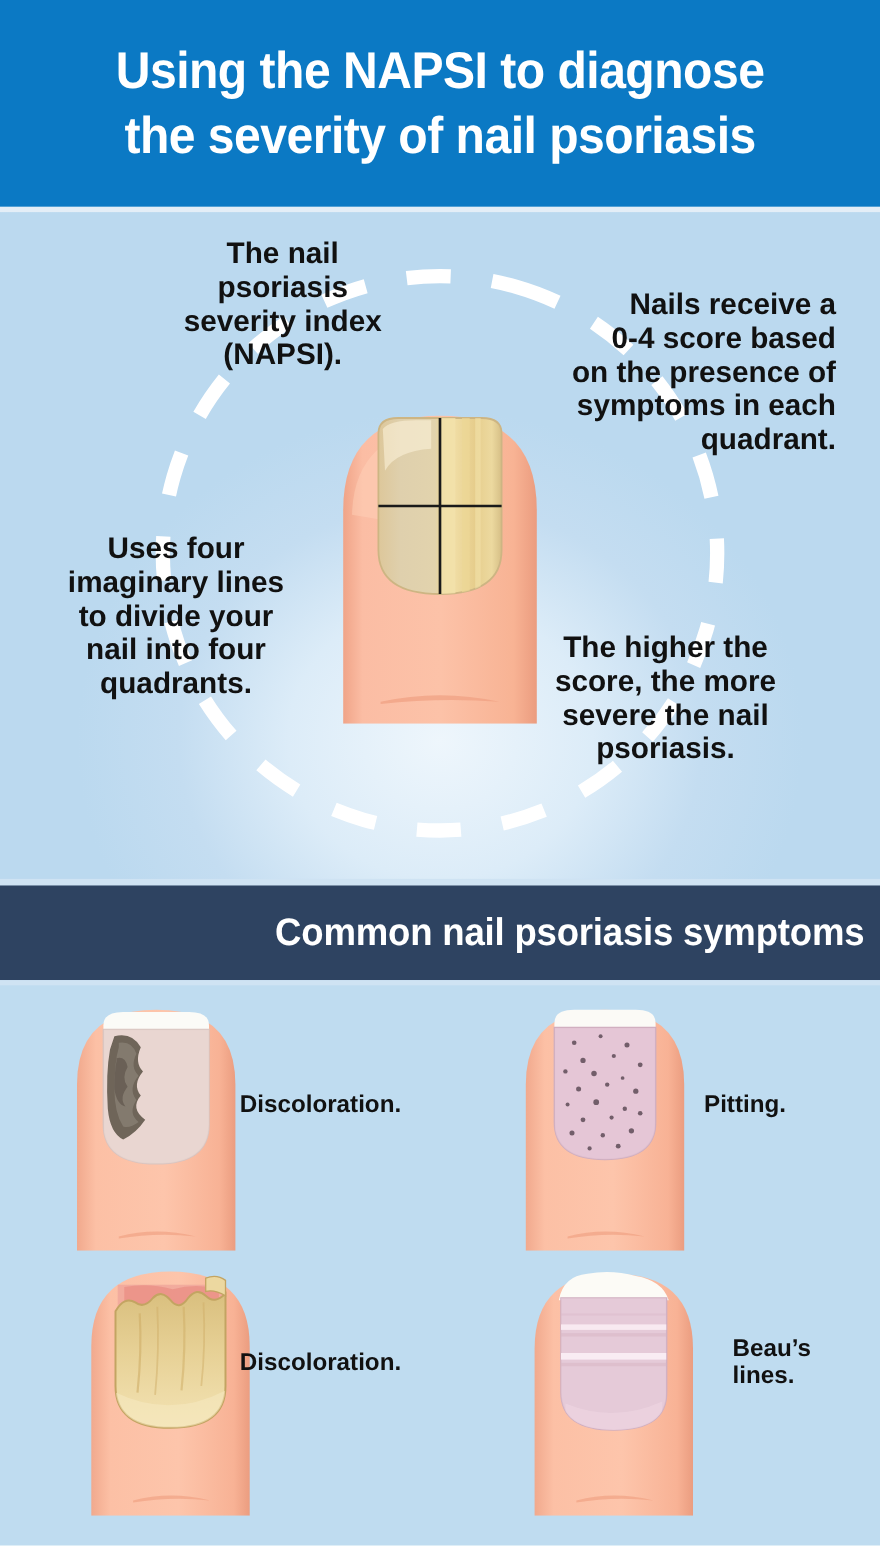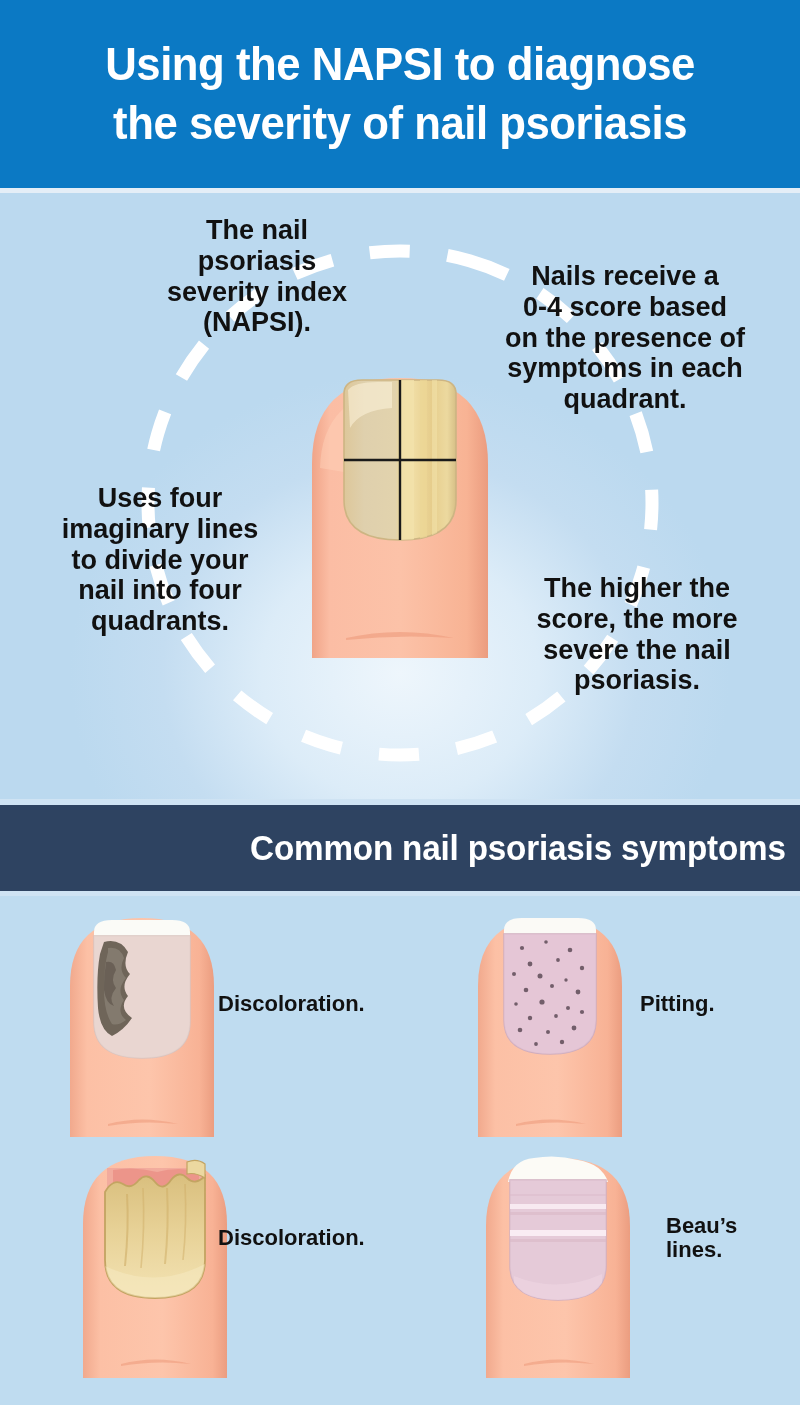--- a/index.html
+++ b/index.html
@@ -66,23 +66,23 @@
   .callout {
     position: absolute;
     color: #111111;
     font-family: "Liberation Sans Narrow", "Liberation Sans", sans-serif;
     font-weight: bold;
     font-size: 27px;
     line-height: 1.14;
     white-space: pre-line;
   }
   .callout.c-tl { left: 152px; top: 22px;  width: 210px; text-align: center; }
-  .callout.c-tr { left: 490px; top: 68px;  width: 270px; text-align: center; }
+  .callout.c-tr { left: 490px; top: 68px;  width: 270px; text-align: right; }
   .callout.c-bl { left: 40px;  top: 290px; width: 240px; text-align: center; }
-  .callout.c-br { left: 512px; top: 380px; width: 250px; text-align: center; }
+  .callout.c-br { left: 480px; top: 380px; width: 250px; text-align: center; }
 
   
   .finger {
     position: absolute;
   }
   .finger svg { display: block; }
 
   .main-finger { left: 300px; top: 175px; }
 
   

